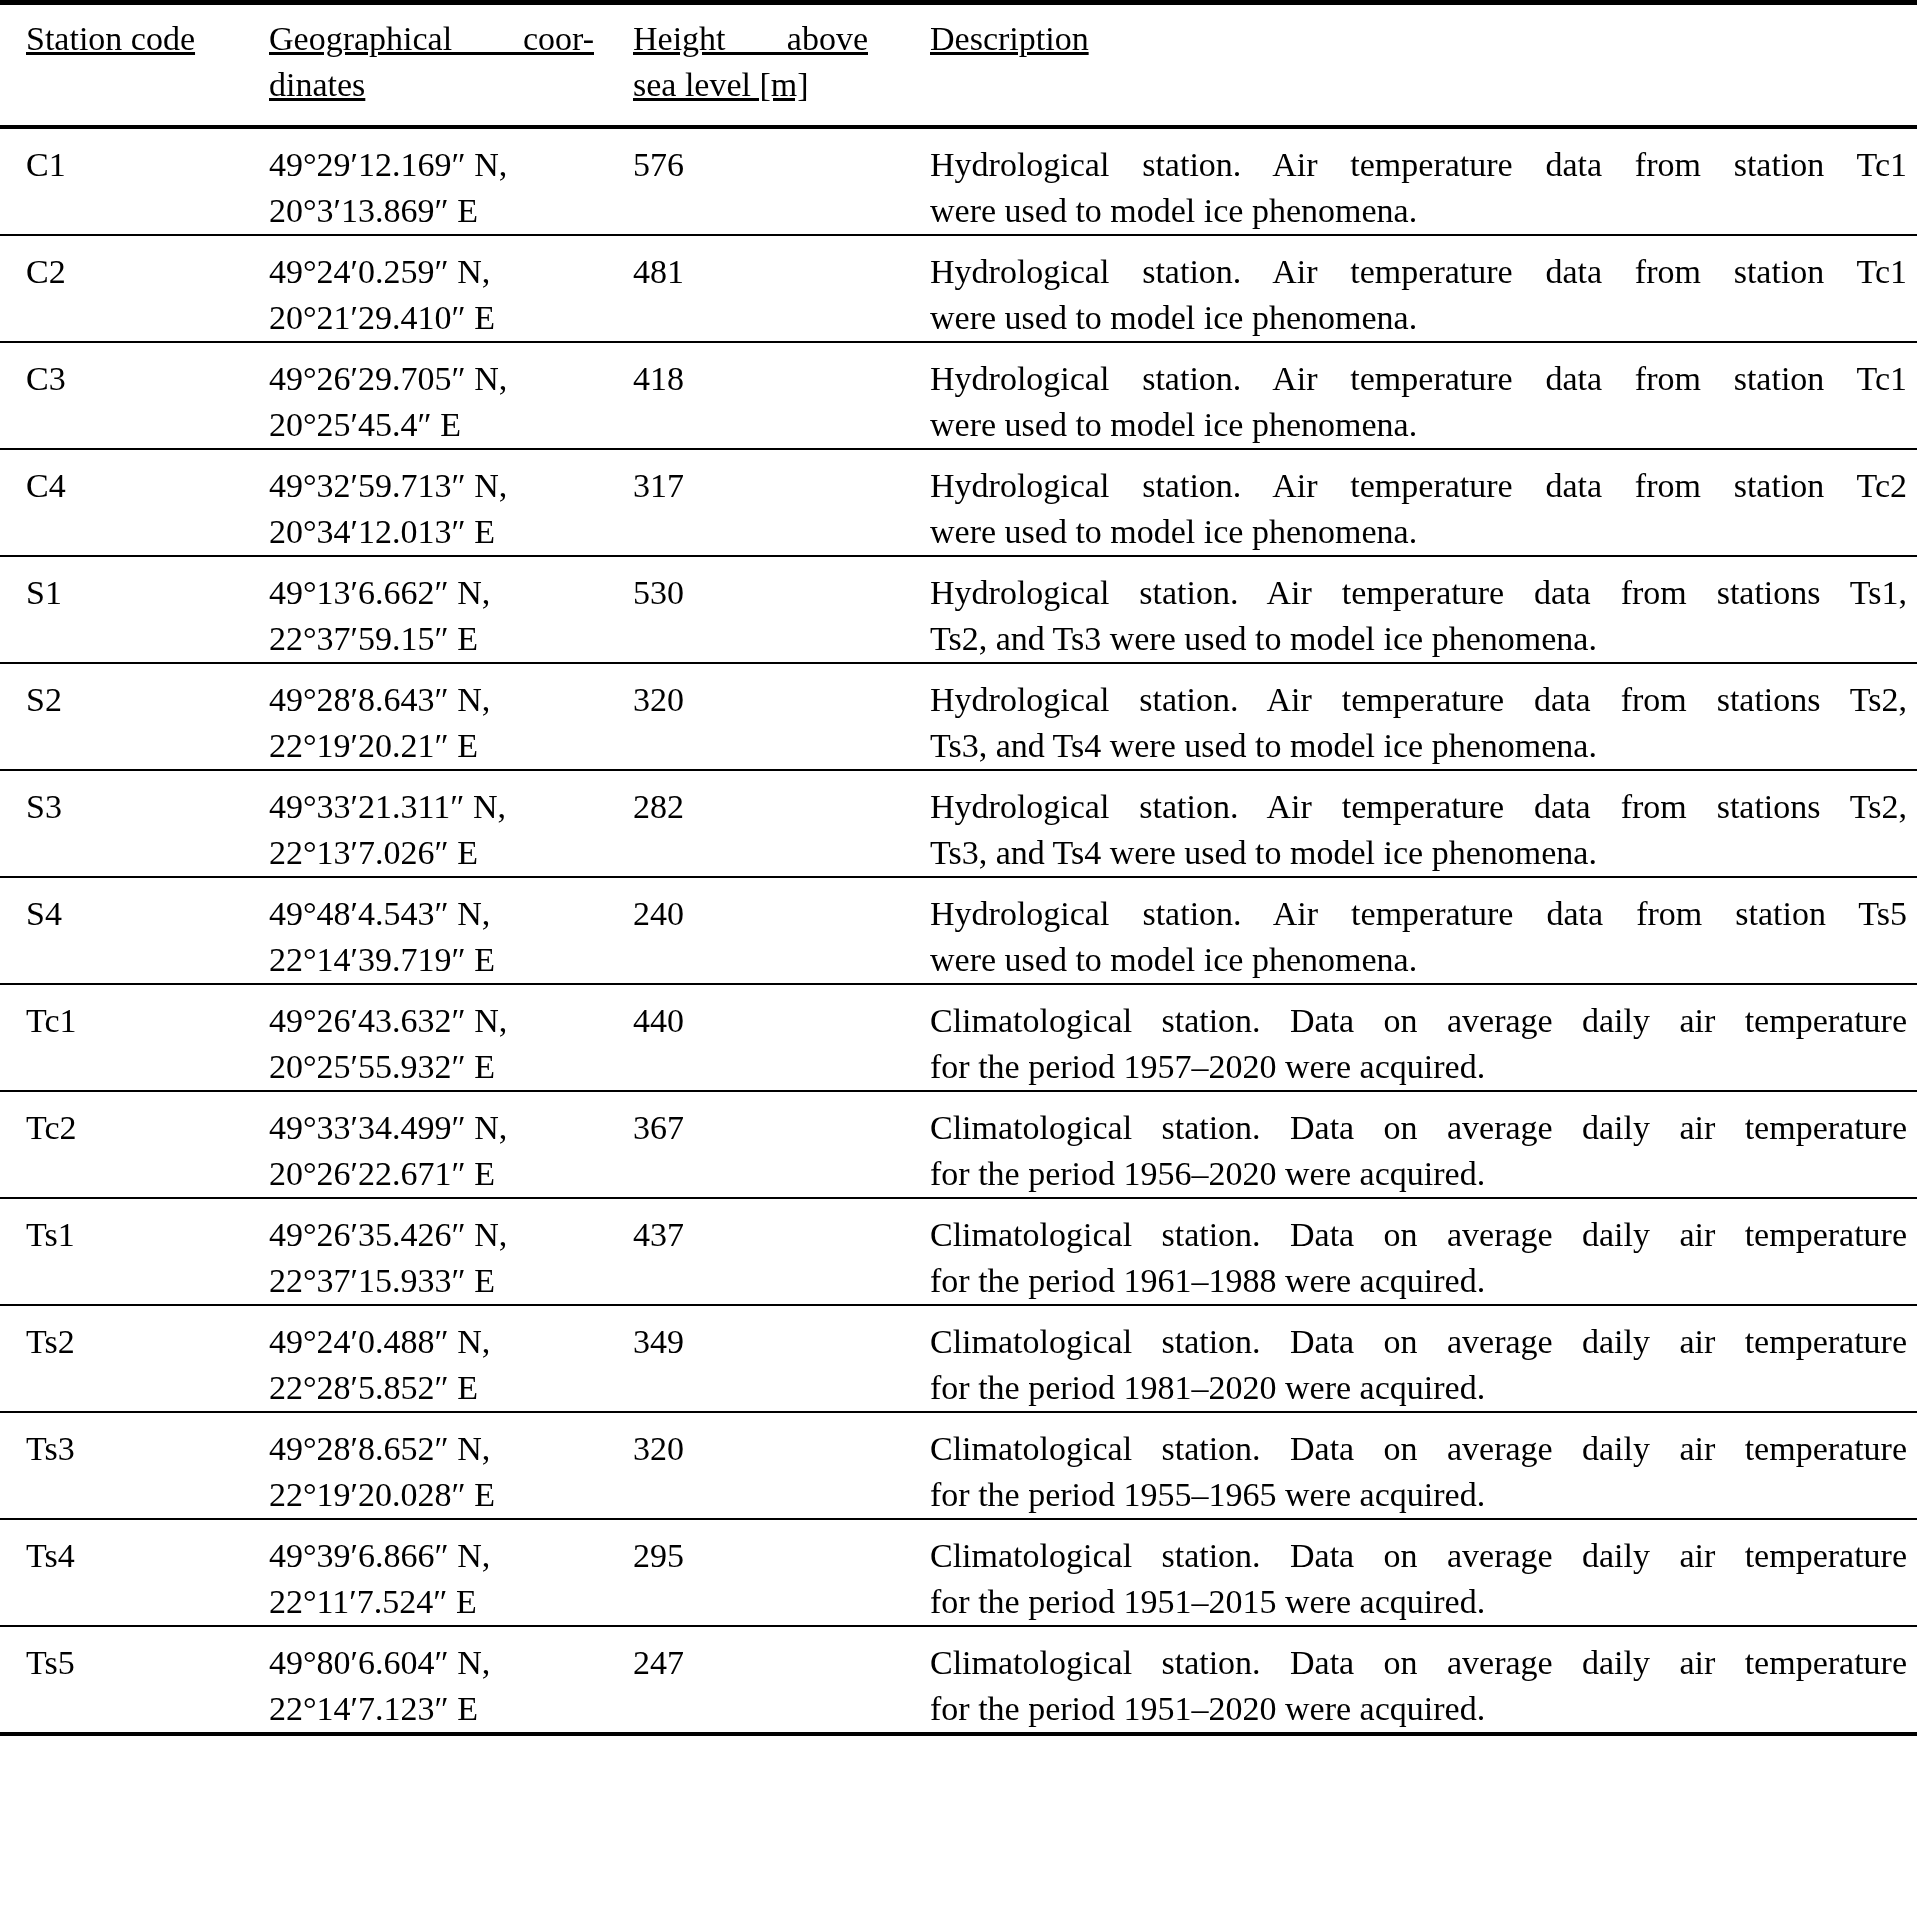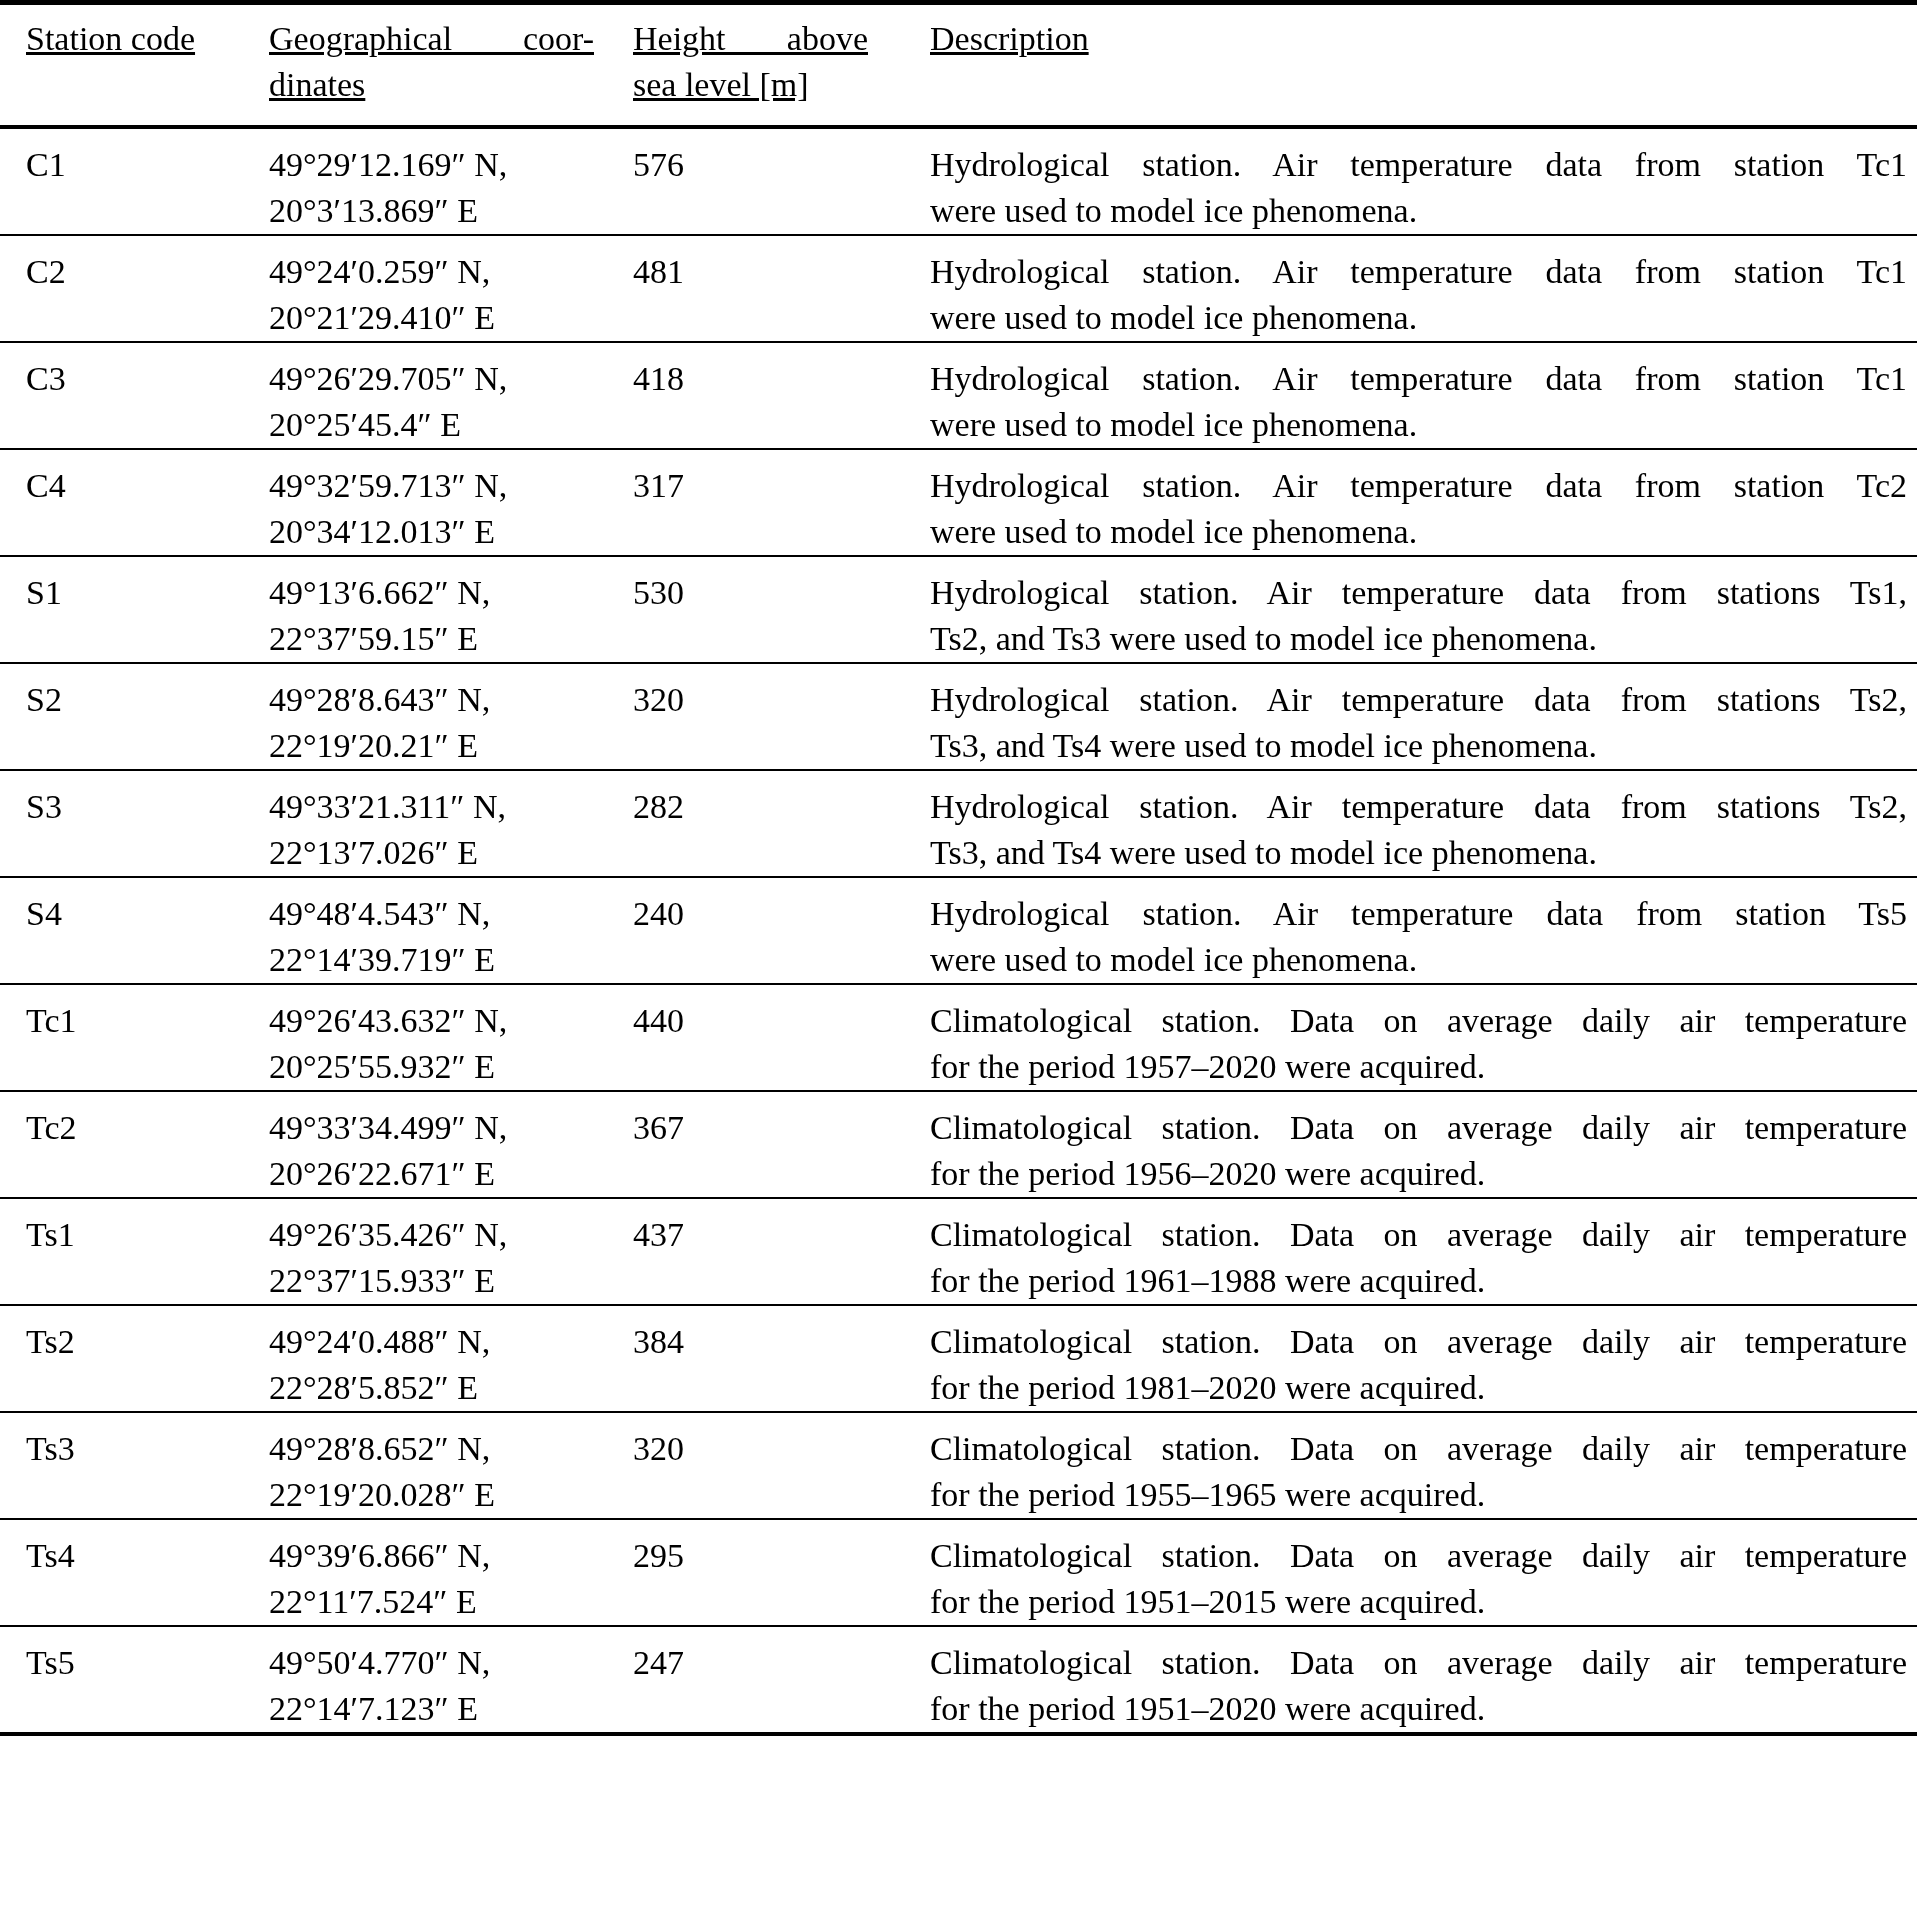--- a/index.html
+++ b/index.html
@@ -204,21 +204,21 @@
           <div class="dline stretch">Climatological station. Data on average daily air temperature</div>
           <div class="dline">for the period 1961–1988 were acquired.</div>
         </td>
       </tr>
       <tr>
         <td class="col-1">Ts2</td>
         <td class="col-2">
           <div class="cline">49°24′0.488″ N,</div>
           <div class="cline">22°28′5.852″ E</div>
         </td>
-        <td class="col-3">384</td>
+        <td class="col-3">349</td>
         <td class="col-4">
           <div class="dline stretch">Climatological station. Data on average daily air temperature</div>
           <div class="dline">for the period 1981–2020 were acquired.</div>
         </td>
       </tr>
       <tr>
         <td class="col-1">Ts3</td>
         <td class="col-2">
           <div class="cline">49°28′8.652″ N,</div>
           <div class="cline">22°19′20.028″ E</div>
@@ -237,21 +237,21 @@
         </td>
         <td class="col-3">295</td>
         <td class="col-4">
           <div class="dline stretch">Climatological station. Data on average daily air temperature</div>
           <div class="dline">for the period 1951–2015 were acquired.</div>
         </td>
       </tr>
       <tr>
         <td class="col-1">Ts5</td>
         <td class="col-2">
-          <div class="cline">49°50′4.770″ N,</div>
+          <div class="cline">49°80′6.604″ N,</div>
           <div class="cline">22°14′7.123″ E</div>
         </td>
         <td class="col-3">247</td>
         <td class="col-4">
           <div class="dline stretch">Climatological station. Data on average daily air temperature</div>
           <div class="dline">for the period 1951–2020 were acquired.</div>
         </td>
       </tr>
     </tbody>
 </table>

